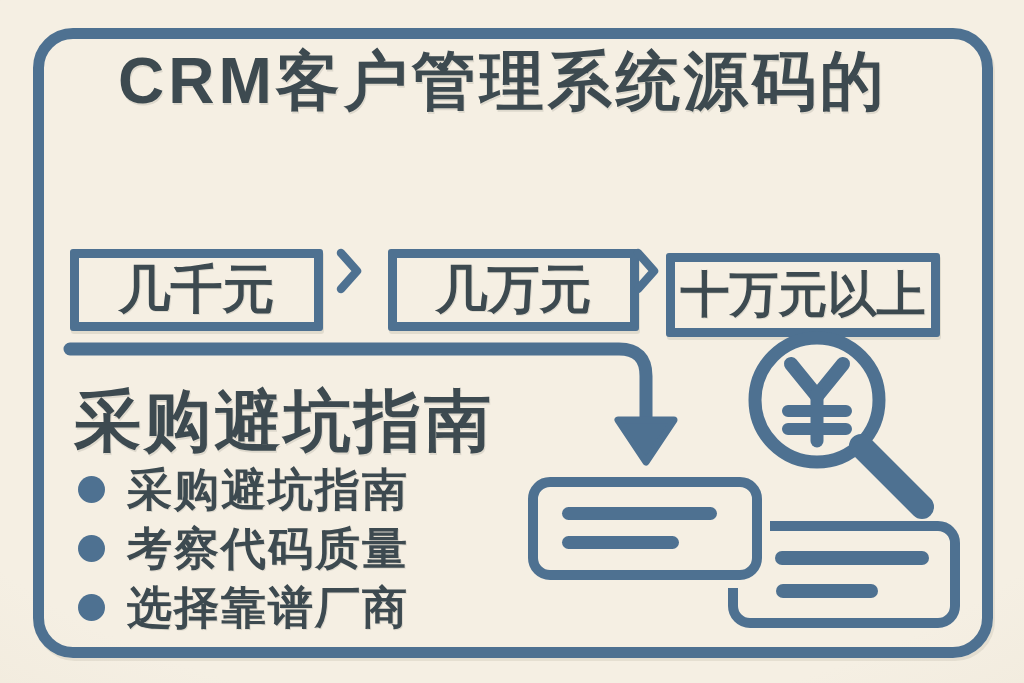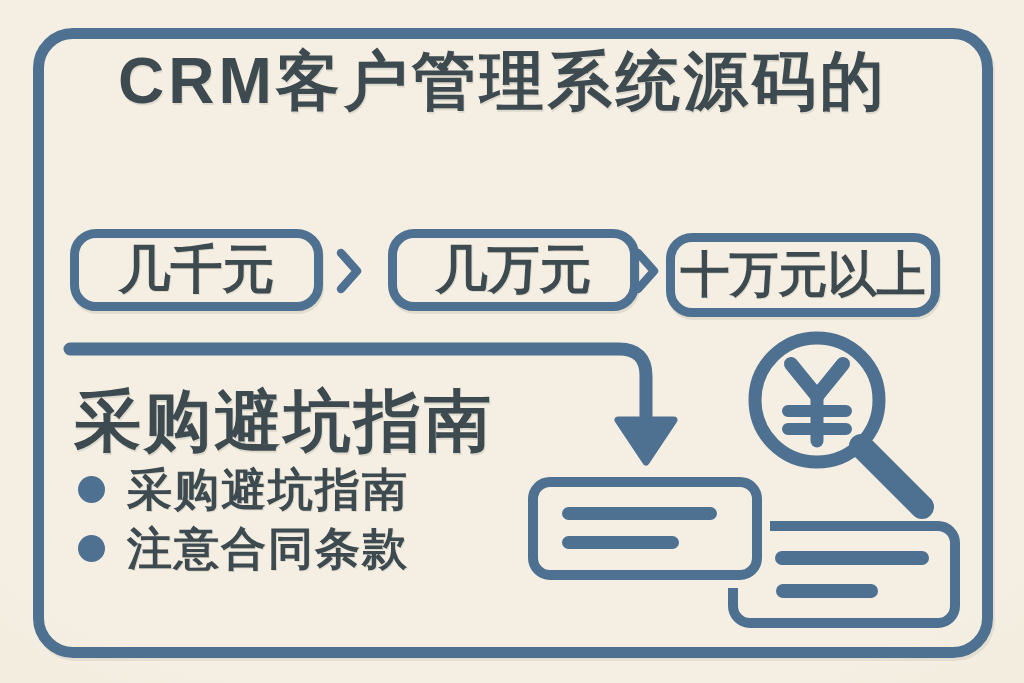--- a/index.html
+++ b/index.html
@@ -23,24 +23,24 @@
   }
   .title{
     position:absolute;left:70px;top:44px;width:900px;
     color:var(--ink);font-weight:800;font-size:64px;line-height:1.18;
     letter-spacing:4px;text-shadow:1px 2px 0 rgba(60,60,50,.12);
     white-space:nowrap;
     margin-left:48px;
   }
   .tier{
     position:absolute;display:flex;align-items:center;justify-content:center;
-    border:9px solid var(--accent);border-radius:26px;
+    border:9px solid var(--accent);border-radius:3px;
     background:var(--bg-hi);color:var(--ink);
     font-weight:800;box-shadow:1px 3px 0 rgba(80,80,60,.12);
-    text-shadow:1px 1px 0 rgba(60,60,50,.12);white-space:nowrap;
+    text-shadow:1px 1px 0 rgba(60,60,50,.12);white-space:nowrap;margin-top:20px;
   }
   .tier-1{left:70px;top:229px;width:253px;height:82px;font-size:52px;}
   .tier-2{left:388px;top:229px;width:251px;height:82px;font-size:52px;}
   .tier-3{left:666px;top:233px;width:274px;height:84px;font-size:49px;}
   .chev{position:absolute;}
   .chev-1{left:336px;top:248px;}
   .chev-2{left:633px;top:248px;}
   .flow{position:absolute;left:60px;top:336px;}
   .mag{position:absolute;left:735px;top:327px;z-index:5;}
   .guide-heading{
@@ -121,21 +121,25 @@
 
   <div class="guide-heading">采购避坑指南</div>
 
   <div class="bullets">
     <div class="bullet-row">
       <span class="dot"></span>
       <span class="bullet-label">采购避坑指南</span>
     </div>
     <div class="bullet-row">
       <span class="dot"></span>
-      <span class="bullet-label">注意合同条款</span>
+      <span class="bullet-label">考察代码质量</span>
+    </div>
+    <div class="bullet-row">
+      <span class="dot"></span>
+      <span class="bullet-label">选择靠谱厂商</span>
     </div>
   </div>
 
   <div class="card card-back">
     <div class="cline l1"></div>
     <div class="cline l2"></div>
   </div>
 
   <div class="card card-front">
     <div class="cline l1"></div>

